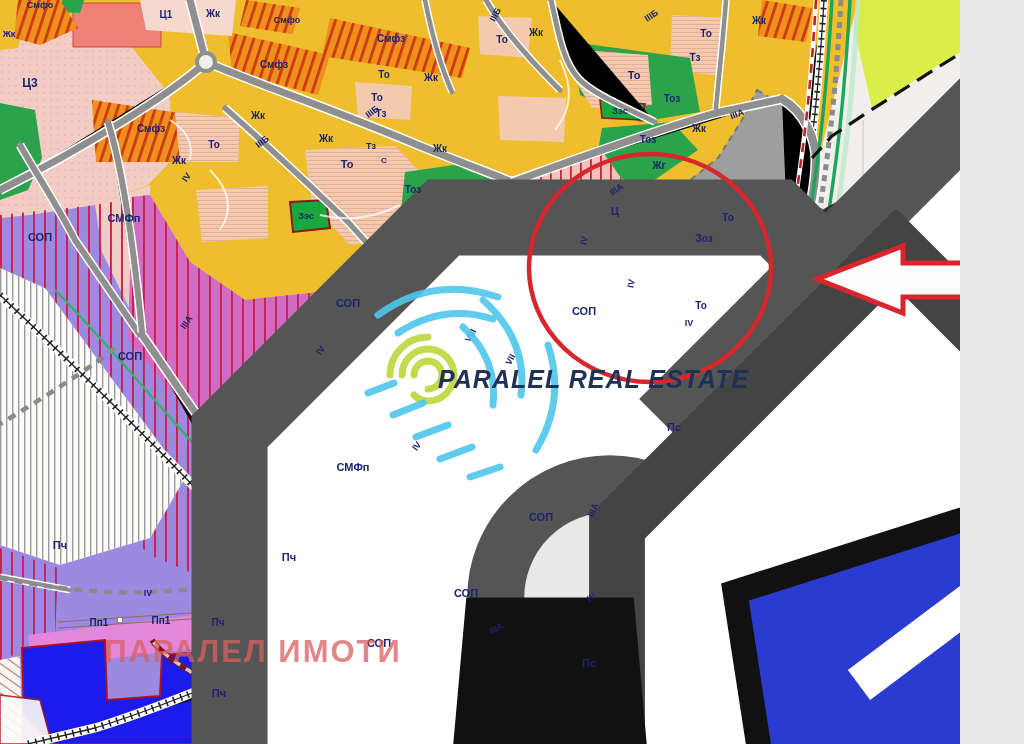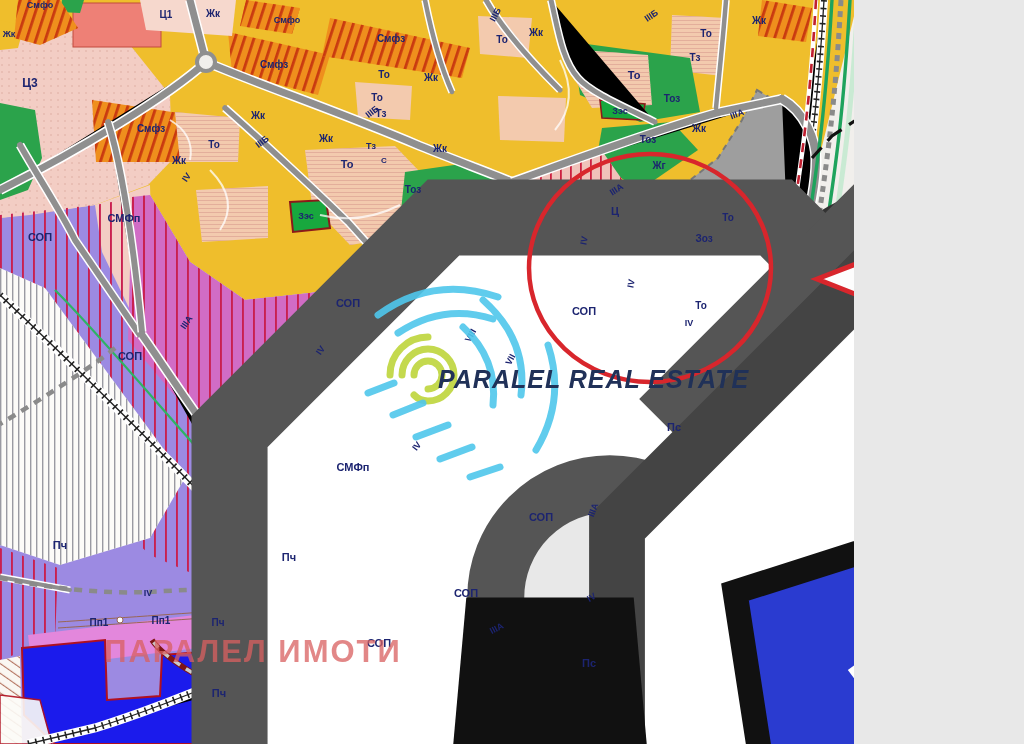--- a/index.html
+++ b/index.html
@@ -1,16 +1,16 @@
 <!DOCTYPE html>
 <html><head>
 <meta charset="utf-8">
 <style>
   html,body{margin:0;padding:0;background:#e8e8e8;font-family:"Liberation Sans",sans-serif;}
-  #stage{width:854px;height:744px;position:relative;overflow:hidden;background:#f1efec;}
+  #stage{width:960px;height:744px;position:relative;overflow:hidden;background:#f1efec;}
   svg{display:block}
   .road{stroke:#8f8f8f;fill:none;stroke-linecap:round;stroke-linejoin:round}
   .road-dash{stroke:#8a8a8a;fill:none;stroke-dasharray:8 7;stroke-linecap:butt}
   .rail{stroke:#222;fill:none}
   .map-label{fill:#1c2470;font-weight:bold;text-anchor:middle;user-select:none}
   .grid{stroke:#9a9a9a;stroke-width:1;opacity:.5}
   .wpath{stroke:#ffffff;stroke-width:2;fill:none;opacity:.75}
 </style>
 </head>
 <body>

